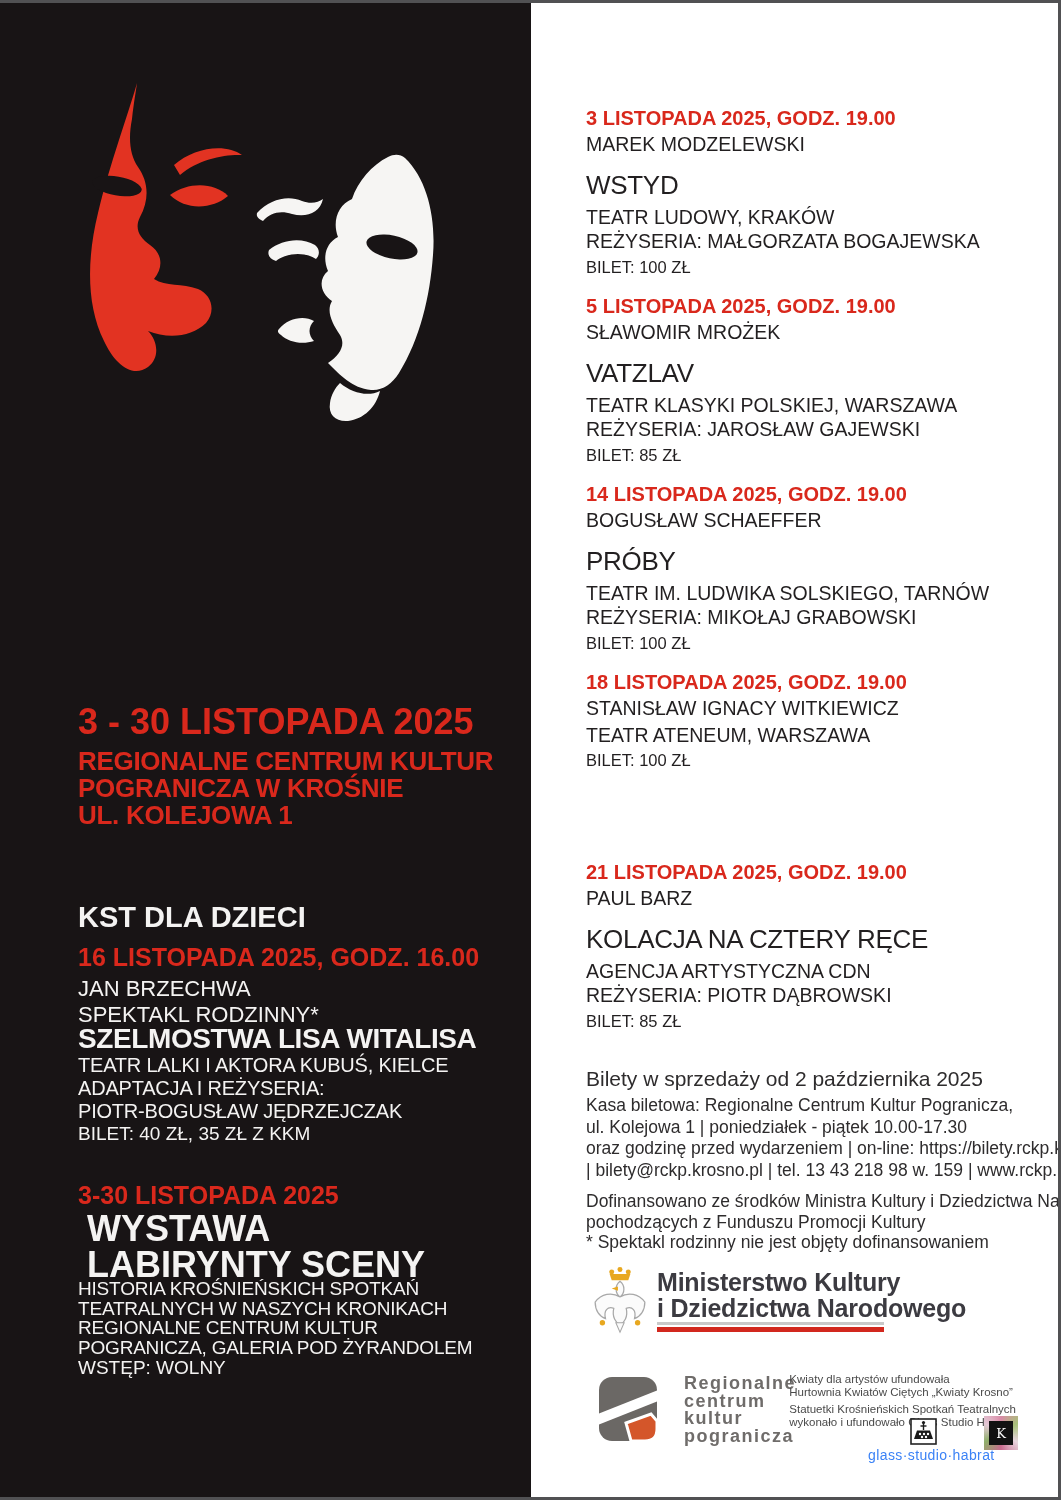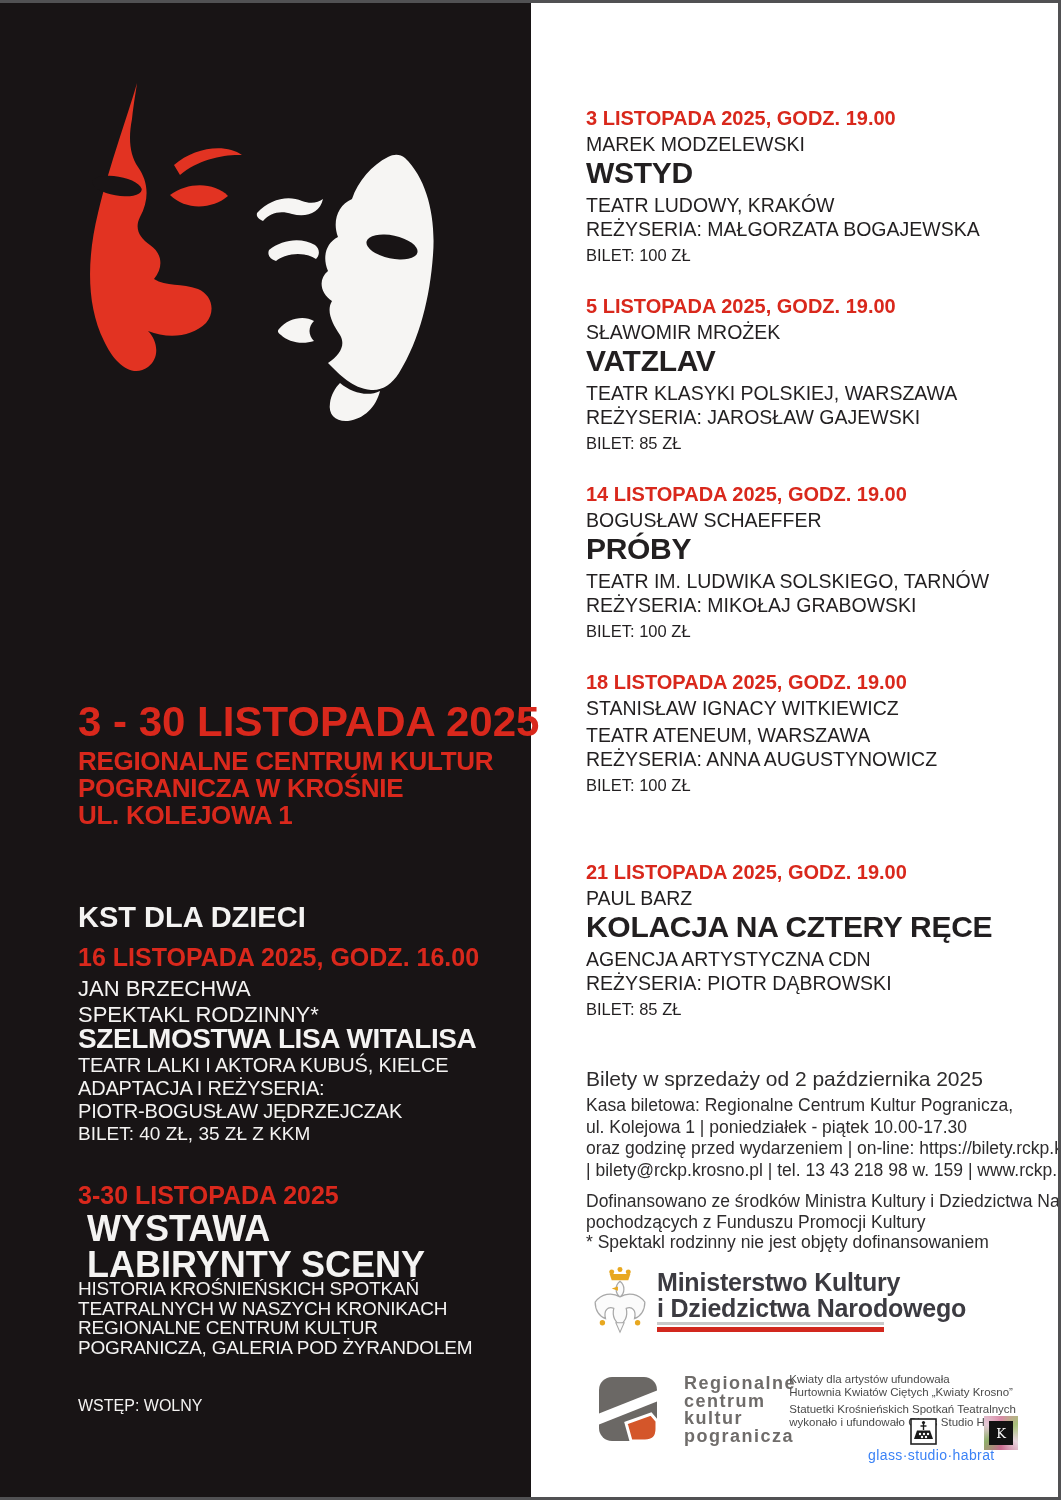--- a/index.html
+++ b/index.html
@@ -8,39 +8,39 @@
     font-family:"Liberation Sans", sans-serif;overflow:hidden;
     box-sizing:border-box;border:3px solid #515153;border-left:none;
   }
   .abs{position:absolute;}
   
   #left-panel{position:absolute;left:0;top:0;width:531px;height:1500px;background:#181415;}
   .wtxt{color:#f4f3f2;}
   .rtxt{color:#d9281c;}
   .nowrap{white-space:nowrap;}
   #title-block{left:78px;top:458px;font-weight:bold;font-size:46px;line-height:57px;letter-spacing:0;}
-  #festival-dates{left:78px;top:700px;font-weight:bold;font-size:42px;line-height:38px;}
+  #festival-dates{left:78px;top:700px;font-weight:bold;font-size:36px;line-height:38px;}
   #venue-block{left:78px;top:745px;font-weight:bold;font-size:26px;line-height:27px;letter-spacing:-0.3px;}
   #kids-heading{left:78px;top:898px;font-weight:bold;font-size:29px;}
   #kids-date{left:78px;top:940px;font-weight:bold;font-size:25px;}
   #kids-author{left:78px;top:973px;font-size:22px;}
   #kids-subtitle{left:78px;top:999px;font-size:22px;}
   #kids-title{left:78px;top:1020px;font-weight:bold;font-size:28px;letter-spacing:-0.4px;}
   #kids-theater{left:78px;top:1051px;font-size:20px;letter-spacing:-0.2px;}
   #kids-direction{left:78px;top:1074px;font-size:20px;line-height:23px;letter-spacing:-0.2px;}
   #kids-ticket{left:78px;top:1120px;font-size:19px;text-align:right;}
   #exh-date{left:78px;top:1178px;font-weight:bold;font-size:25px;}
   #exh-title{left:78px;top:1208px;font-weight:bold;font-size:36px;line-height:36px;margin-left:9px;}
   #exh-desc{left:78px;top:1276px;font-size:19px;line-height:19.6px;letter-spacing:-0.2px;}
-  #exh-admission{left:78px;top:1354px;font-size:16px;margin-top:40px;}
+  #exh-admission{left:78px;top:1354px;font-size:19px;}
   
   .event{position:absolute;left:586px;width:450px;}
   .event .date{font-size:20px;font-weight:bold;color:#d9281c;line-height:24px;}
   .event .author{font-size:19.5px;color:#221f20;line-height:24px;margin-top:2px;}
-  .event .title{font-size:30px;font-weight:bold;color:#221f20;line-height:34px;letter-spacing:-0.3px;}
+  .event .title{font-size:26px;font-weight:normal;color:#221f20;line-height:34px;letter-spacing:-0.3px;margin-top:12px;}
   .event .theater{font-size:19.5px;color:#221f20;line-height:24px;margin-top:3px;}
   .event .director{font-size:19.5px;color:#221f20;line-height:25px;}
   .event .ticket{font-size:16.5px;color:#221f20;line-height:22px;margin-top:2px;}
   
   #tickets-heading{left:586px;top:1064px;font-size:21px;color:#2e2c2d;}
   #tickets-details{left:586px;top:1092px;font-size:17.5px;line-height:21.5px;color:#2e2c2d;}
   #funding-block{left:586px;top:1188px;font-size:17.5px;line-height:20.5px;color:#2e2c2d;}
   
   #ministry-text{left:657px;top:1266px;font-size:25px;line-height:26px;font-weight:600;color:#3c3b41;letter-spacing:-0.2px;}
   #ministry-bar-gray{left:657px;top:1319px;width:227px;height:3px;background:#c9c9c9;}
@@ -174,21 +174,20 @@
     <div class="author nowrap">BOGUSŁAW SCHAEFFER</div>
     <div class="title nowrap">PRÓBY</div>
     <div class="theater nowrap">TEATR IM. LUDWIKA SOLSKIEGO, TARNÓW</div>
     <div class="director nowrap">REŻYSERIA: MIKOŁAJ GRABOWSKI</div>
     <div class="ticket nowrap">BILET: 100 ZŁ</div>
   </div>
   <div class="event" style="top:667px;">
     <div class="date nowrap">18 LISTOPADA 2025, GODZ. 19.00</div>
     <div class="author nowrap">STANISŁAW IGNACY WITKIEWICZ</div>
     <div class="theater nowrap">TEATR ATENEUM, WARSZAWA</div>
-    <div class="director nowrap">REŻYSERIA: ANNA AUGUSTYNOWICZ</div>
     <div class="ticket nowrap">BILET: 100 ZŁ</div>
   </div>
   <div class="event" style="top:857px;">
     <div class="date nowrap">21 LISTOPADA 2025, GODZ. 19.00</div>
     <div class="author nowrap">PAUL BARZ</div>
     <div class="title nowrap">KOLACJA NA CZTERY RĘCE</div>
     <div class="theater nowrap">AGENCJA ARTYSTYCZNA CDN</div>
     <div class="director nowrap">REŻYSERIA: PIOTR DĄBROWSKI</div>
     <div class="ticket nowrap">BILET: 85 ZŁ</div>
   </div>

